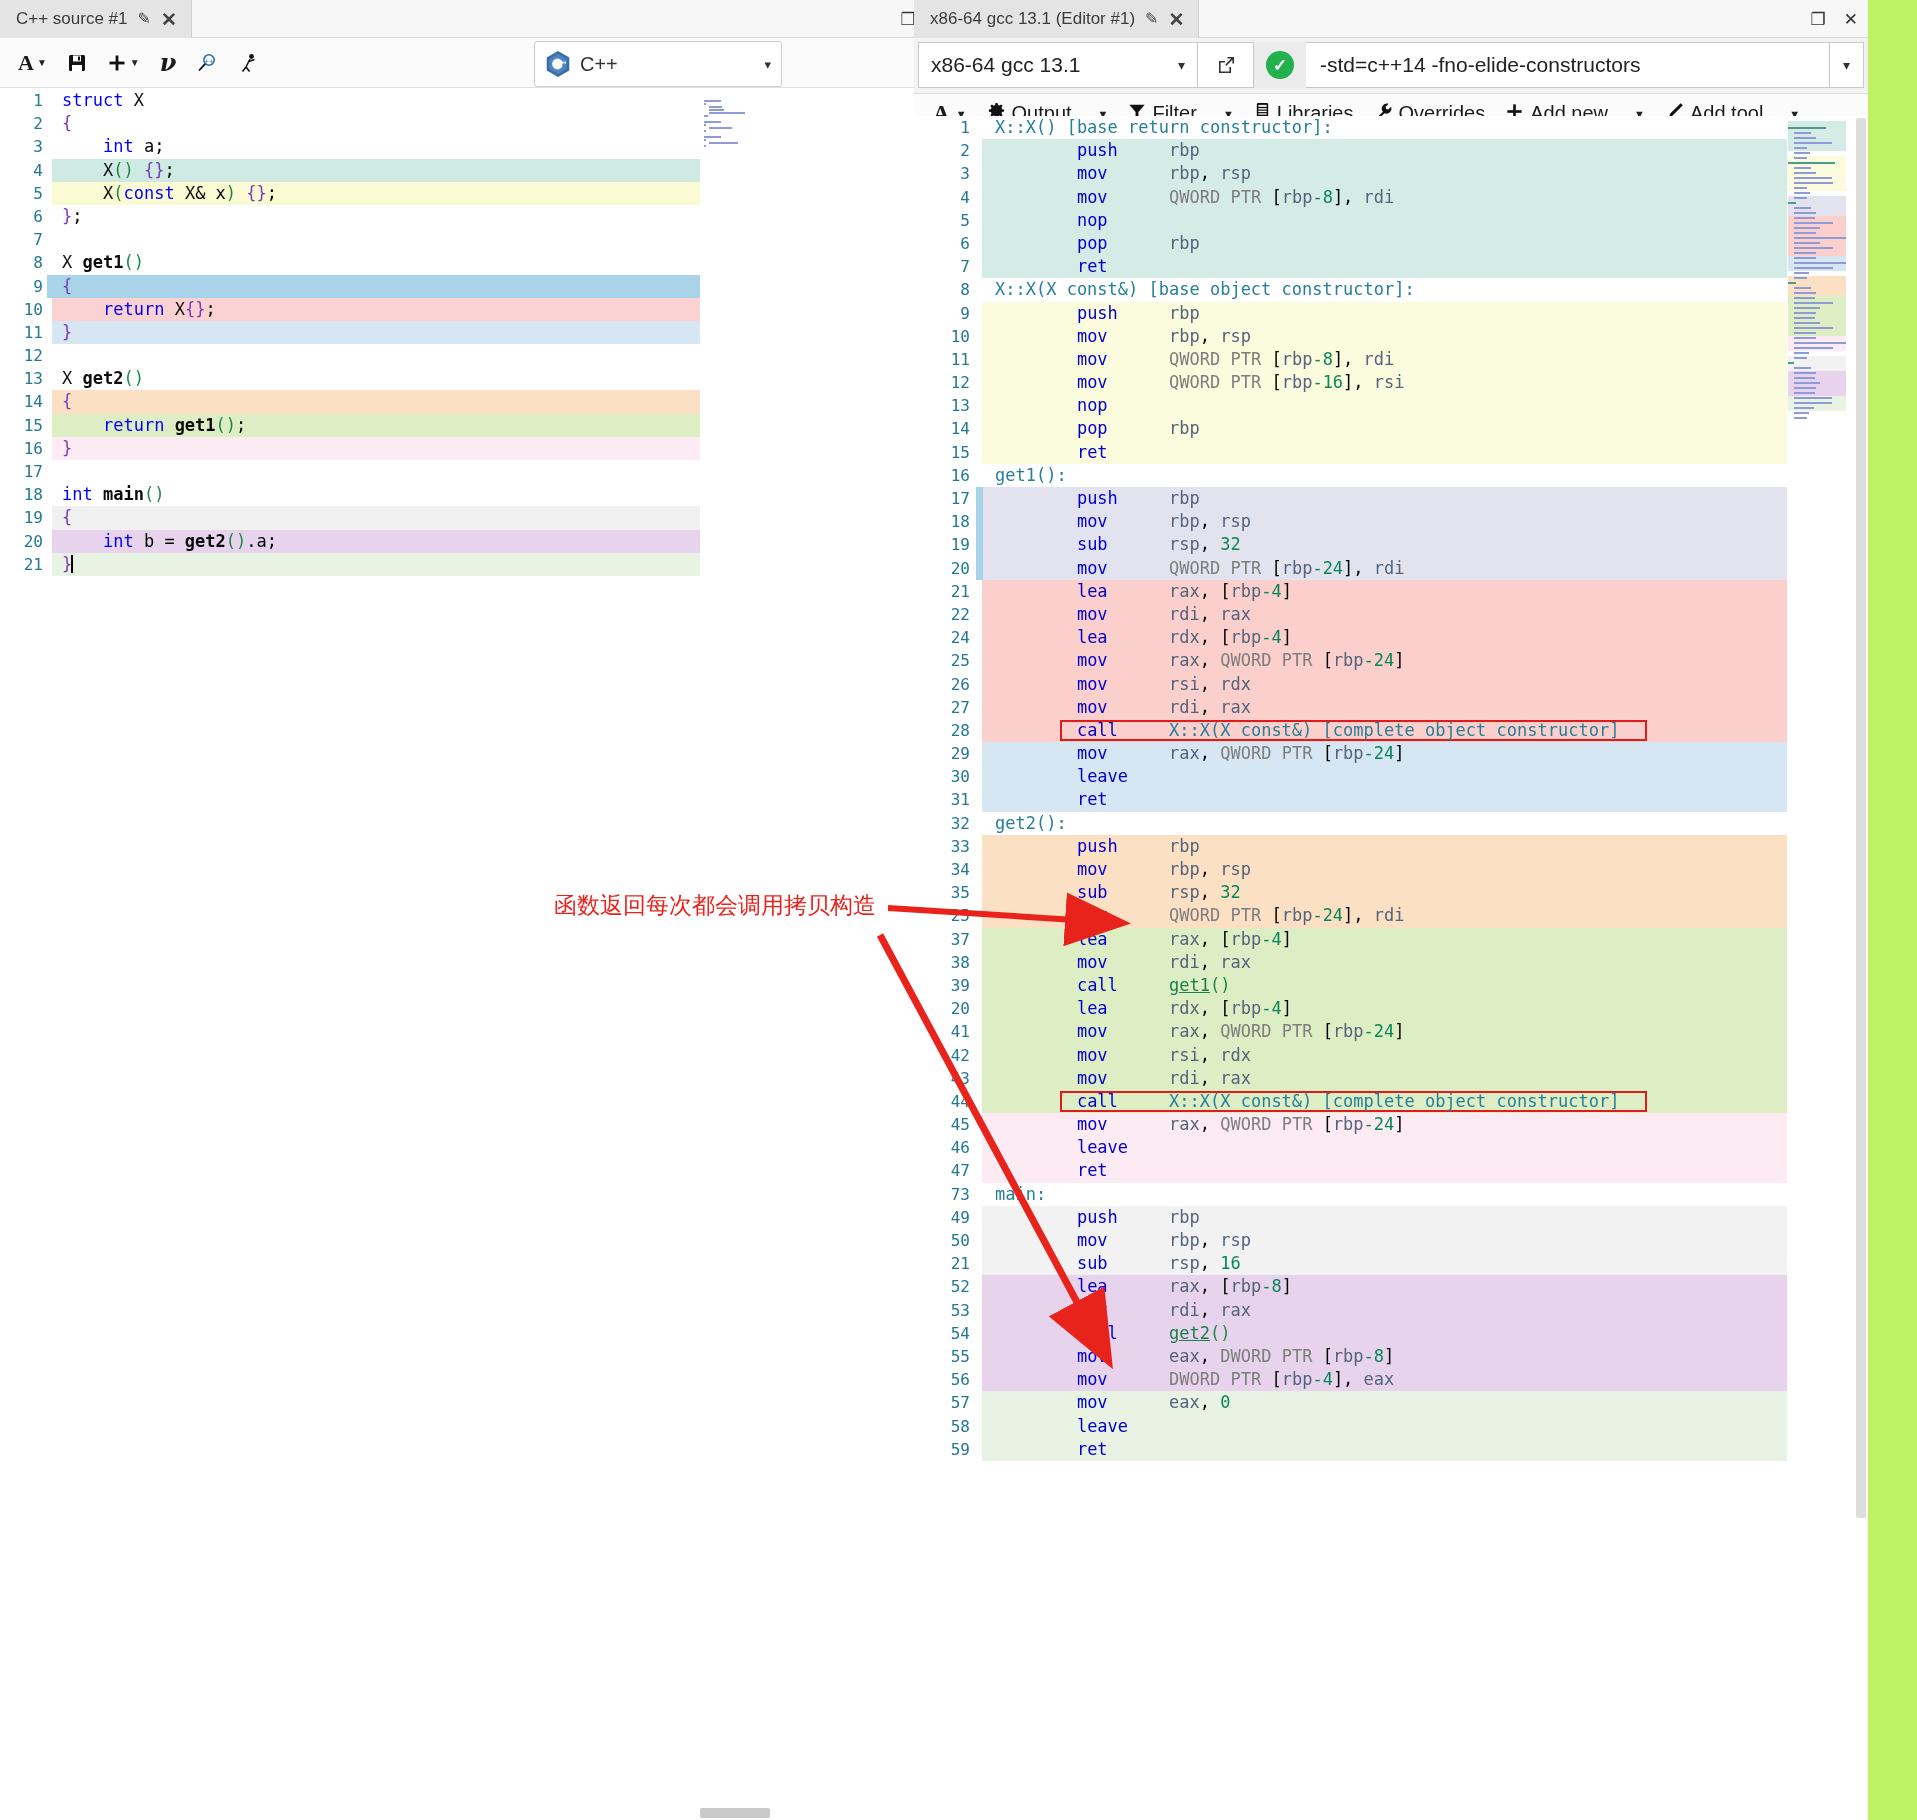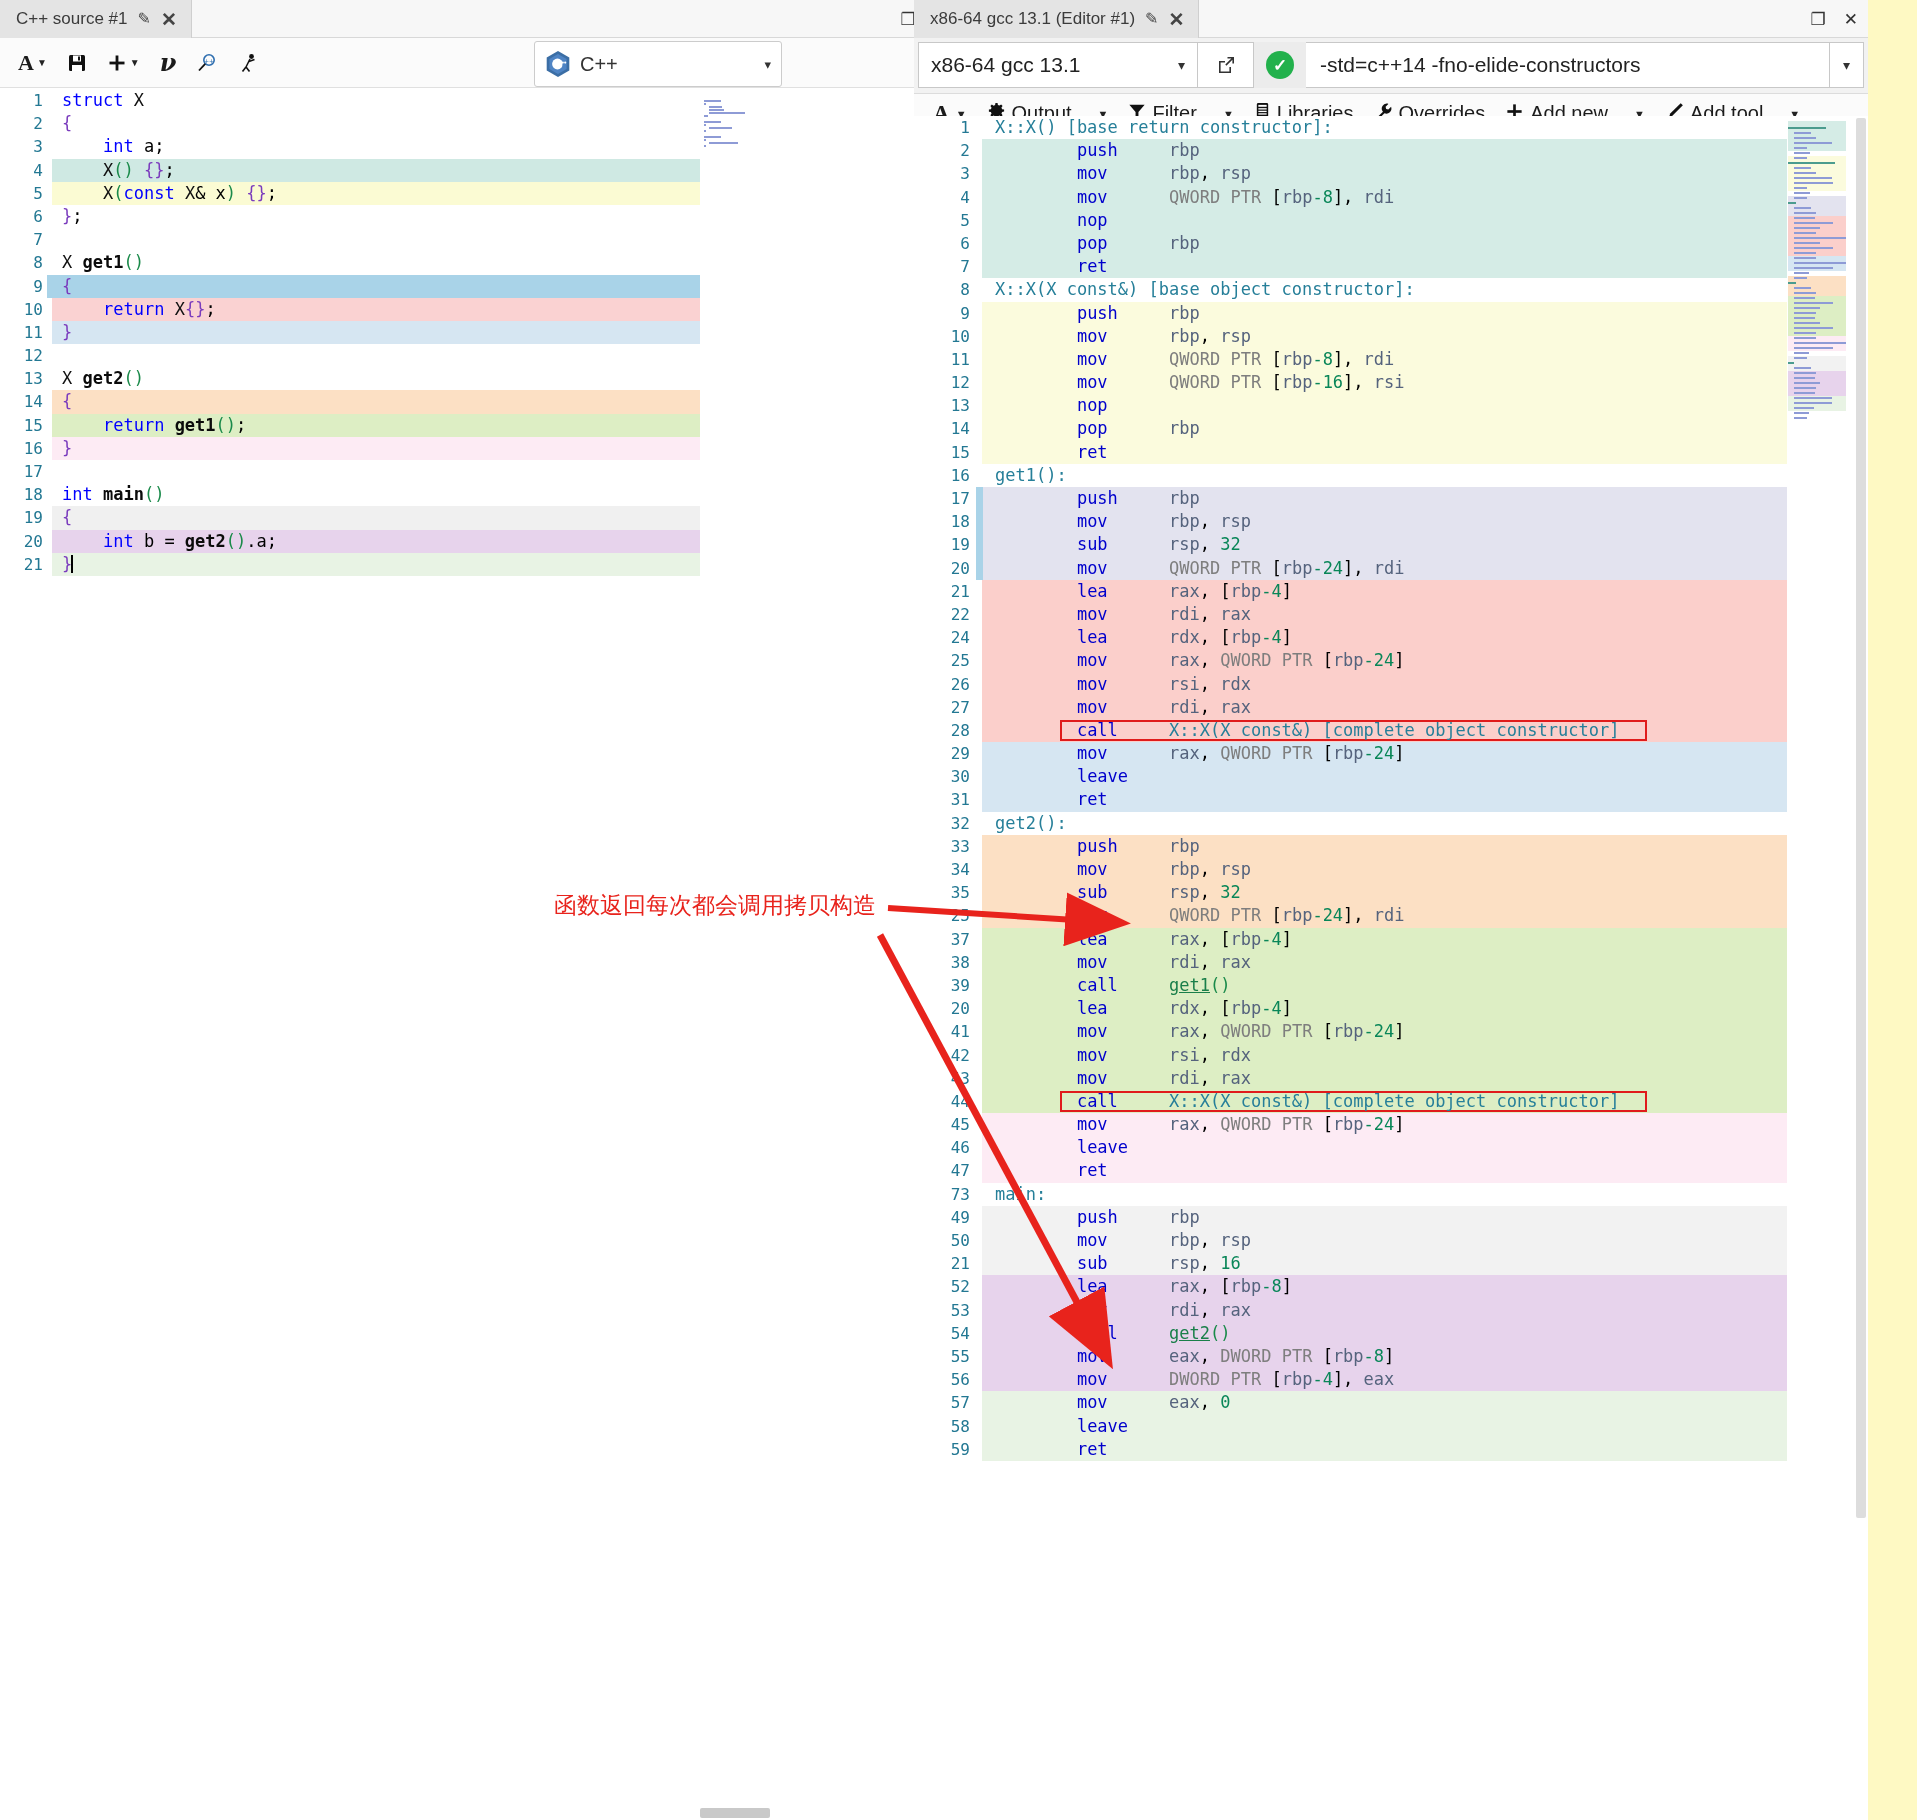--- a/index.html
+++ b/index.html
@@ -3,21 +3,21 @@
 <meta charset="utf-8">
 <style>
   * { box-sizing: border-box; }
   html, body {
     margin: 0; padding: 0;
     width: 1917px; height: 1820px;
     background: #ffffff;
     font-family: "Liberation Sans", sans-serif;
     overflow: hidden;
   }
-  #root { position: relative; width: 1917px; height: 1820px; background: #fef9c3; }
+  #root { position: relative; width: 1917px; height: 1820px; background: #bef264; }
 
   
   .pane { position: absolute; top: 0; height: 1820px; background: #fff; }
   #left-pane  { left: 0;   width: 958px; }
   #right-pane { left: 914px; width: 954px; }
 
   
   .tabstrip {
     position: relative; height: 38px;
     background: #f7f7f7;

